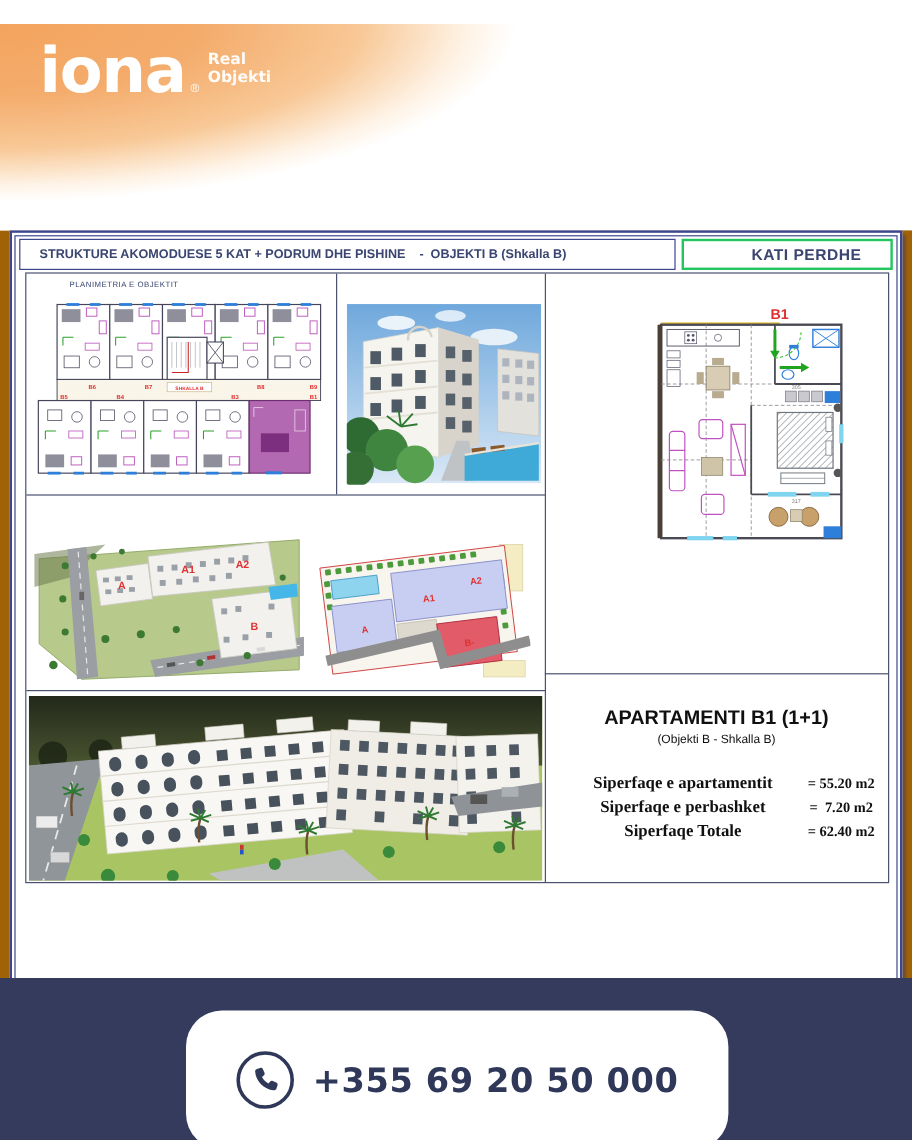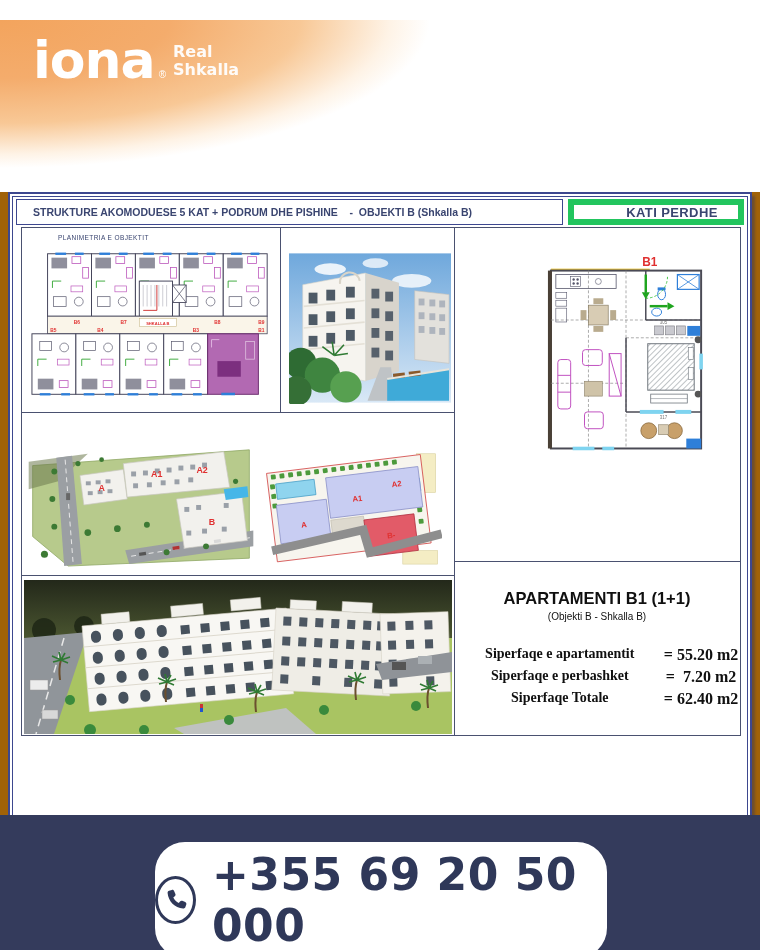--- a/index.html
+++ b/index.html
@@ -8,31 +8,31 @@
           font-family:"Liberation Sans", sans-serif;margin-top:20px; }
 
   
   .header { position:absolute; left:0; top:0; width:760px; height:172px; background:#fff; }
   .orange-blob { position:absolute; left:0; top:0; width:500px; height:172px;
     background: radial-gradient(100% 100% at 0% 0%, #F3A45D 0%, #F4AC6C 34%, #F8C896 60%, #FEF3E6 78%, #ffffff 86%); }
   .logo { position:absolute; left:33px; top:12px; display:flex; gap:7px; }
   .brand { font-family:"DejaVu Sans", sans-serif; font-weight:bold; font-size:52px; line-height:1.1;
            color:#fff; letter-spacing:-1px; }
   .reg { font-size:10px; color:#fff; align-self:flex-end; margin:0 0 9px -3px; }
-  .tagline { margin-top:11px; font-family:"DejaVu Sans", sans-serif; font-size:16px; font-weight:600;
+  .tagline { margin-top:11px; font-family:"DejaVu Sans", sans-serif; font-size:13px; font-weight:600;
              color:#fff; opacity:.95; line-height:1.12; }
 
   
   .sheet { position:absolute; left:8px; top:172px; width:744px; height:643px;
            border:2px solid #3D478F; background:#fff; box-shadow:3px 4px 2px rgba(50,56,90,.45); }
   .sheet-inner { position:absolute; inset:2px; border:1px solid #3D478F; }
   .titlebar { display:flex; height:26px; margin:2px 3px 0 3px; gap:5px; }
   .title-cell { flex:1; border:1px solid #3D478F; display:flex; align-items:center; padding-left:16px;
     font-size:10.5px; font-weight:bold; color:#3A4570; white-space:pre; }
-  .floor-cell { width:176px; border:6px solid #22c55e; display:flex; align-items:center; justify-content:center;
+  .floor-cell { width:176px; border:2px solid #22c55e; display:flex; align-items:center; justify-content:center;
     font-size:13px; font-weight:bold; color:#3A4570; letter-spacing:.4px;padding-left:32px; }
 
   .content { position:relative; margin:2px 6px 0 8px; height:509px; border:1px solid #4A5170; }
   .gline { position:absolute; background:#4A5170; }
   .v-main  { left:432px; top:0; bottom:0; width:1px; }
   .h-row1  { top:184px; left:0; width:433px; height:1px; }
   .h-row2  { top:347px; left:0; width:433px; height:1px; }
   .v-r1mid { left:258px; top:0; height:184px; width:1px; }
   .h-right { top:333px; left:432px; right:0; height:1px; }
 
@@ -43,45 +43,45 @@
   .p-siteplan { position:absolute; left:238px; top:218px; width:182px; height:121px; }
   .p-big      { position:absolute; left:2px;   top:352px; width:428px; height:154px; }
   .p-b1       { position:absolute; left:521px; top:25px;  width:168px; height:219px; }
 
   .info { position:absolute; left:433px; top:334px; right:1px; bottom:1px;
           display:flex; flex-direction:column; align-items:center; padding-top:27px; color:#101010;text-align:center; }
   .info-title { font-size:16.5px; font-weight:bold; }
   .info-sub { font-size:10px; font-weight:400; margin-top:3px; }
   .info-rows { margin-top:24px; display:grid; grid-template-columns:208px auto; row-gap:4px;font-family:Liberation Serif, serif; }
   .info-label { font-size:14px; font-weight:bold; }
-  .info-value { font-size:16px; font-weight:bold; white-space:pre; }
+  .info-value { font-size:12px; font-weight:bold; white-space:pre; }
 
   
   .footer { position:absolute; left:0; top:795px; width:760px; height:155px; background:#343B5C; }
   .pill { position:absolute; left:155px; top:27px; width:452px; height:116px; background:#fff;
           border-radius:30px; display:flex; align-items:center; justify-content:center; gap:16px; cursor:pointer; }
   .phone-ring { width:48px; height:48px; border:3px solid #2F3859; border-radius:50%;
                 display:flex; align-items:center; justify-content:center; }
-  .phone-num { font-family:"DejaVu Sans", sans-serif; font-size:44px; font-weight:bold; color:#2F3859; letter-spacing:.5px; }
+  .phone-num { font-family:"DejaVu Sans", sans-serif; font-size:28px; font-weight:bold; color:#2F3859; letter-spacing:.5px; }
 
   svg text.red { fill:#E03030; font-weight:bold; font-family:"Liberation Sans",sans-serif; }
 </style>
 </head>
 <body>
 
 <div class="page">
 
   <div class="header">
     <div class="orange-blob"></div>
     <div class="logo">
       <span class="brand">iona</span>
       <span class="reg">®</span>
       <span class="tagline">
         <div>Real</div>
-        <div>Shkalla</div>
+        <div>Objekti</div>
       </span>
     </div>
   </div>
 
   <div class="sheet">
     <div class="sheet-inner">
 
       <div class="titlebar">
         <div class="title-cell">STRUKTURE AKOMODUESE 5 KAT + PODRUM DHE PISHINE    -  OBJEKTI B (Shkalla B)</div>
         <div class="floor-cell">KATI PERDHE</div>

